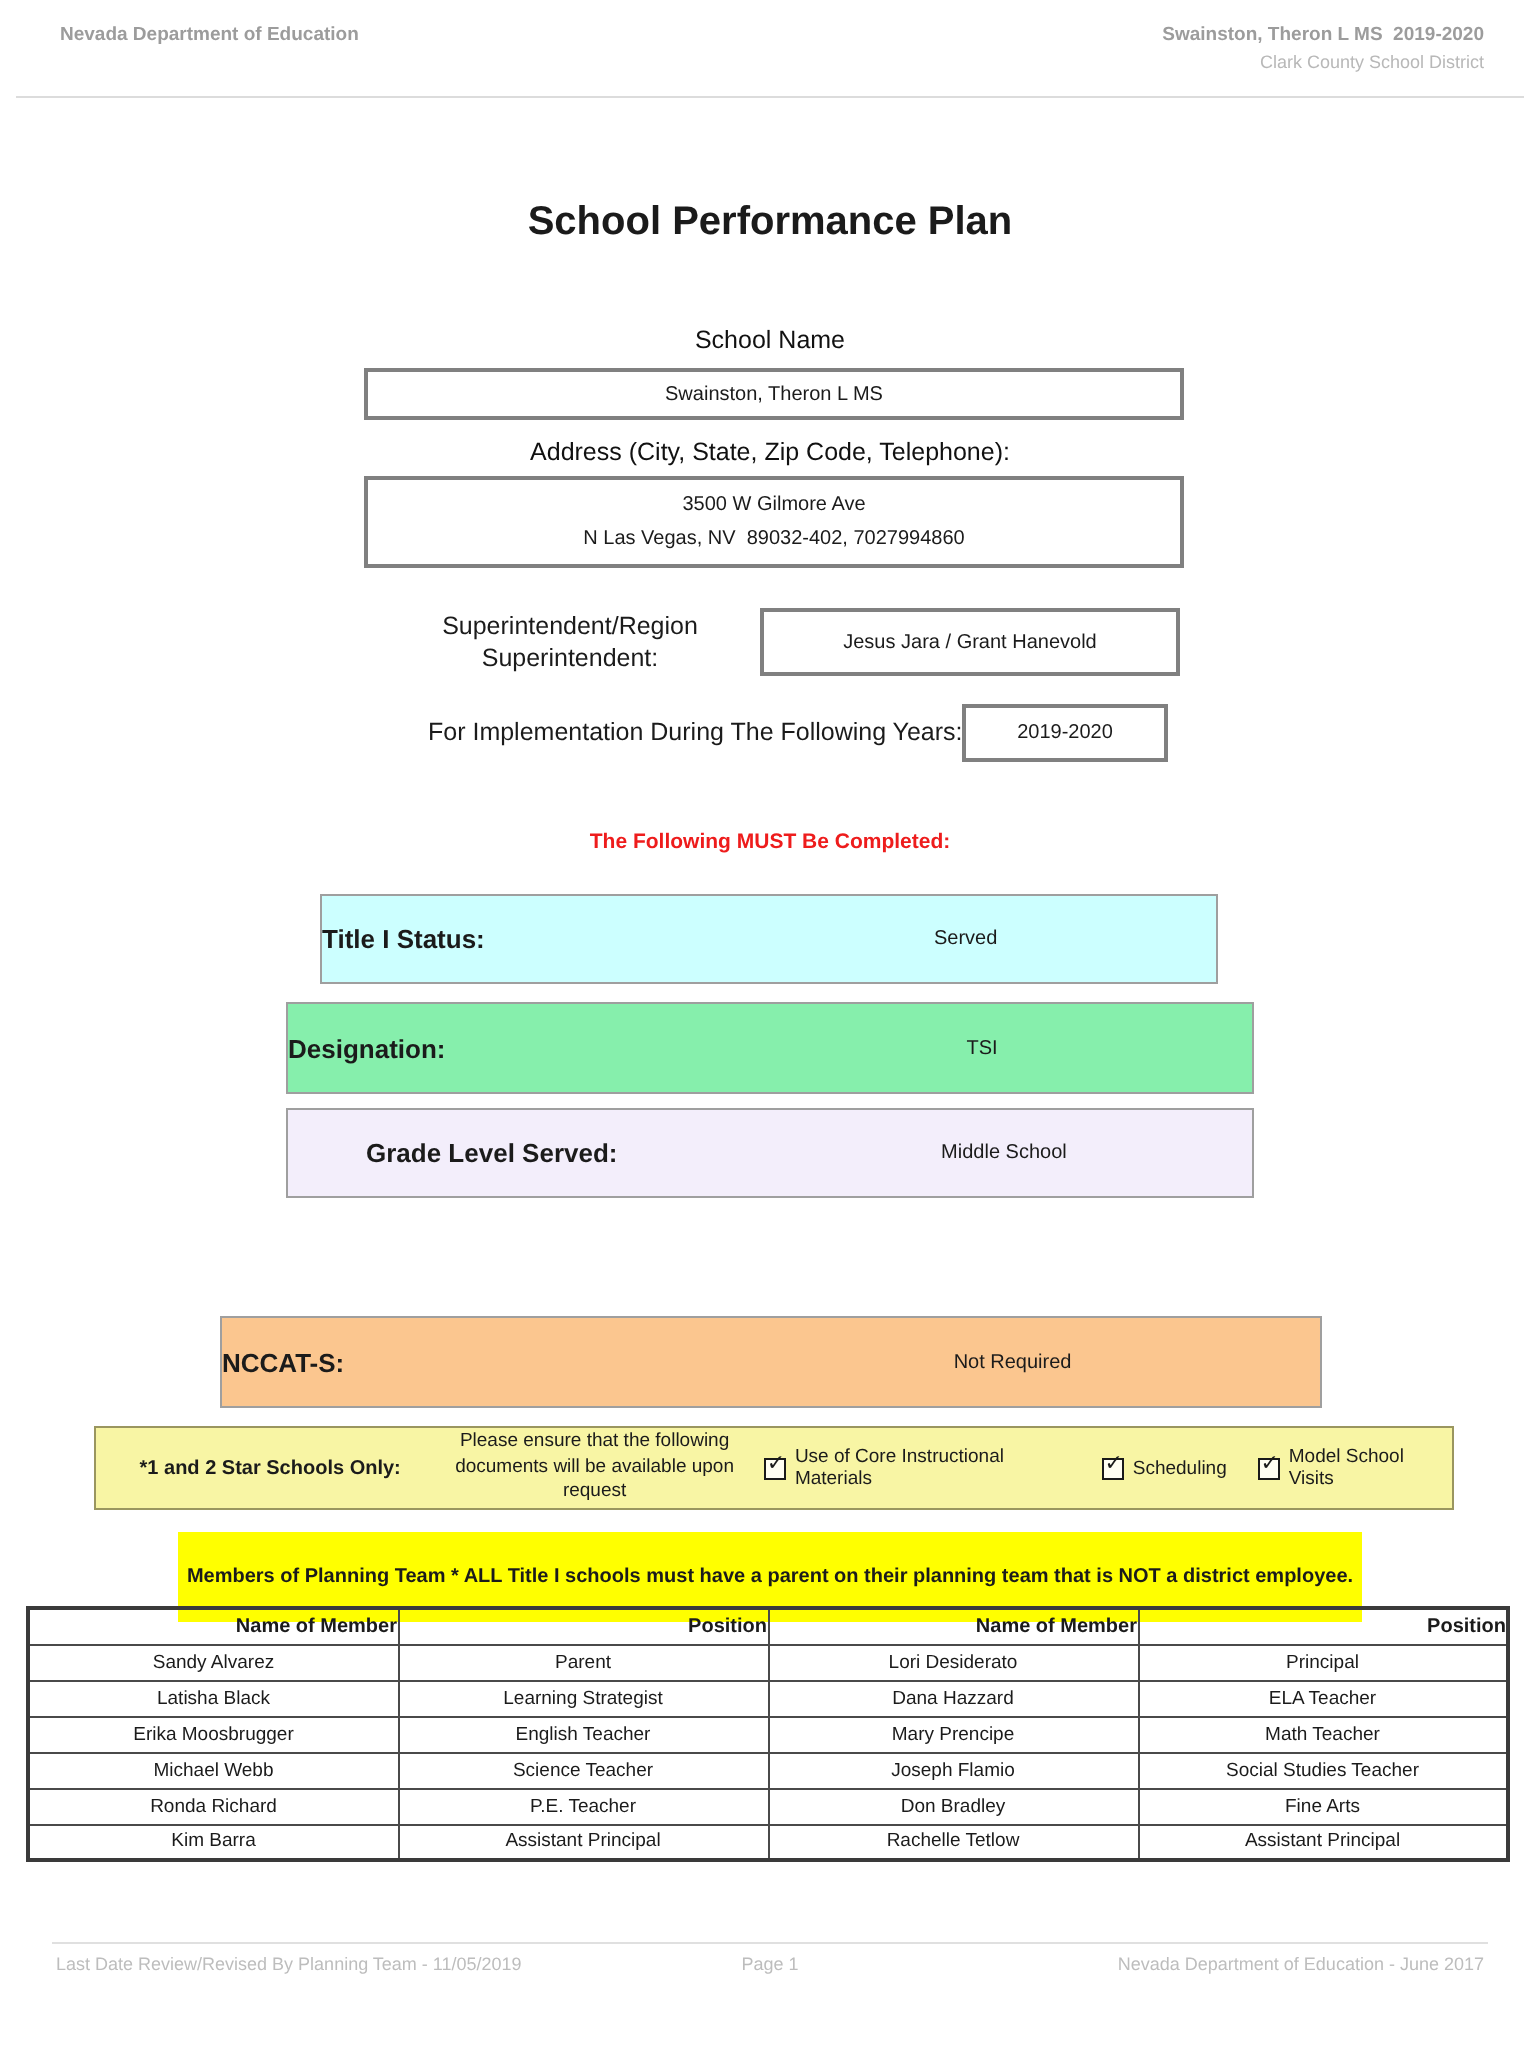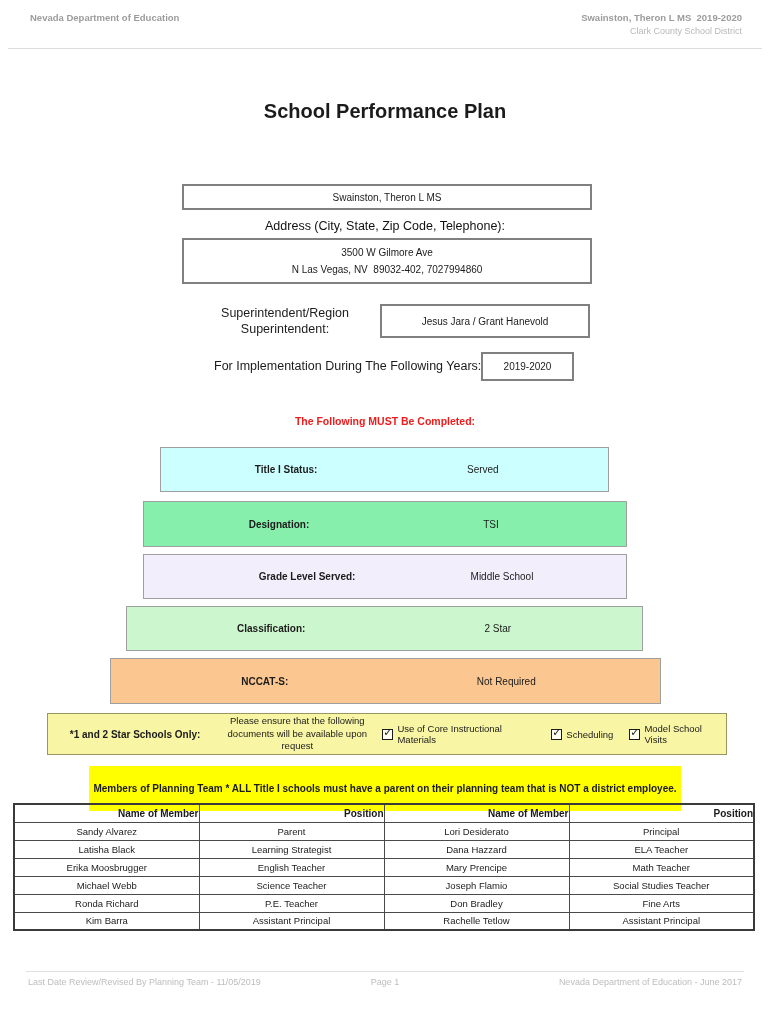--- a/index.html
+++ b/index.html
@@ -23,27 +23,27 @@
   .title { position:absolute; top:100px; left:0; width:770px; text-align:center; font-size:20px; font-weight:bold; }
   .fld-label { position:absolute; left:0; width:770px; text-align:center; font-size:12.5px; color:#111; }
   .lbl-school { top:163px; }
   .lbl-address { top:219px; }
   .fld-box { position:absolute; border:2px solid #808080; background:#fff; display:flex; flex-direction:column; justify-content:center; align-items:center; font-size:10px; }
   .box-school { left:182px; top:184px; width:410px; height:26px;text-align:center; }
   .box-address { left:182px; top:238px; width:410px; height:46px; justify-content:space-evenly; }
   .lbl-super { position:absolute; left:200px; top:305px; width:170px; text-align:center; font-size:12.5px; line-height:1.3; }
   .box-super { left:380px; top:304px; width:210px; height:34px; }
   .lbl-impl { position:absolute; left:214px; top:359px; font-size:12.5px; }
-  .box-impl { left:481px; top:352px; width:93px; height:29px; }
+  .box-impl { left:481px; top:352px; width:103px; height:29px; }
 
   .must { position:absolute; top:415px; left:0; width:770px; text-align:center; font-size:10.5px; font-weight:bold; }
 
   
   .status-bar { position:absolute; border:1.5px solid #9f9f9f; display:flex; align-items:center; }
-  .status-bar .sb-label { width:56%; text-align:center; font-size:10px; font-weight:bold; }
+  .status-bar .sb-label { width:56%; font-size:13px; font-weight:bold; }
   .status-bar .sb-value { width:32%; text-align:center; font-size:10px; }
   .bar-0 { left:160px; top:447px; width:449px; height:45px; }
   .bar-1 { left:143px; top:501px; width:484px; height:46px; }
   .bar-2 { left:143px; top:554px; width:484px; height:45px;padding-left:39px; }
   .bar-3 { left:126px; top:606px; width:517px; height:45px; }
   .bar-4 { left:110px; top:658px; width:551px; height:46px; }
 
   
   .star-band { position:absolute; left:47px; top:713px; width:680px; height:42px; border:1.5px solid #9a965f; display:flex; align-items:center; }
   .star-label { width:164px; margin-left:6px; text-align:center; font-size:10px; font-weight:bold; }
@@ -71,20 +71,21 @@
 
   <div class="hdr-left pre">Nevada Department of Education</div>
   <div class="hdr-right">
     <div class="l1 pre">Swainston, Theron L MS  2019-2020</div>
     <div class="l2">Clark County School District</div>
   </div>
   <div class="hdr-rule"></div>
 
   <div class="title">School Performance Plan</div>
 
+  <div class="fld-label lbl-school">School Name</div>
   <div class="fld-box box-school">
     <span class="pre">Swainston, Theron L MS</span>
   </div>
 
   <div class="fld-label lbl-address">Address (City, State, Zip Code, Telephone):</div>
   <div class="fld-box box-address">
     <span class="pre">3500 W Gilmore Ave</span>
     <span class="pre">N Las Vegas, NV  89032-402, 7027994860</span>
   </div>
 
@@ -107,24 +108,20 @@
     <span class="sb-label">Title I Status:</span>
     <span class="sb-value">Served</span>
   </div>
   <div class="status-bar bar-1" style="background-color: #86efac;">
     <span class="sb-label">Designation:</span>
     <span class="sb-value">TSI</span>
   </div>
   <div class="status-bar bar-2" style="background-color: rgb(243, 238, 251);">
     <span class="sb-label">Grade Level Served:</span>
     <span class="sb-value">Middle School</span>
-  </div>
-  <div class="status-bar bar-3" style="background-color: rgb(204, 246, 205);">
-    <span class="sb-label">Classification:</span>
-    <span class="sb-value">2 Star</span>
   </div>
   <div class="status-bar bar-4" style="background-color: rgb(251, 198, 143);">
     <span class="sb-label">NCCAT-S:</span>
     <span class="sb-value">Not Required</span>
   </div>
 
   <div class="star-band" style="background-color: rgb(248, 245, 164);">
     <div class="star-label">*1 and 2 Star Schools Only:</div>
     <div class="star-note">Please ensure that the following documents will be available upon request</div>
     <span class="cb-item cb-1">

